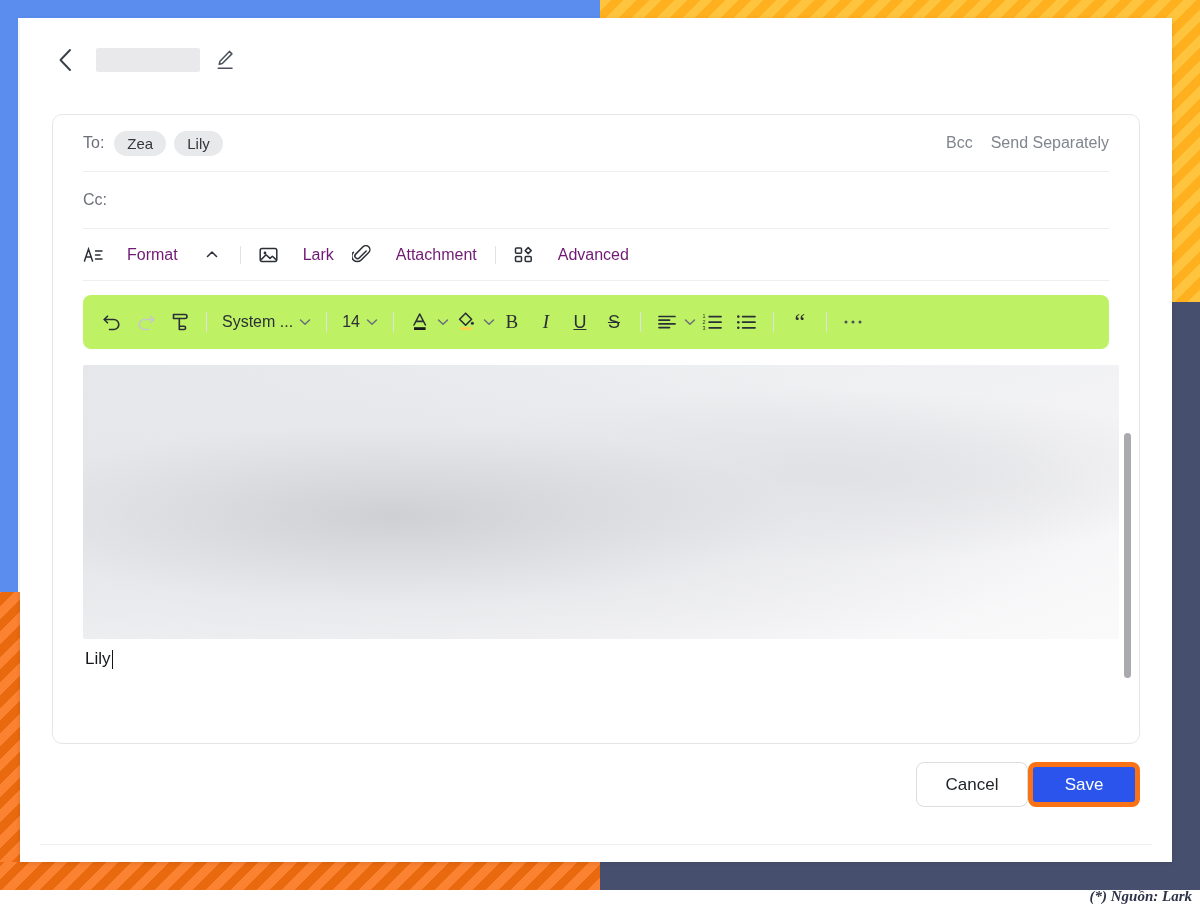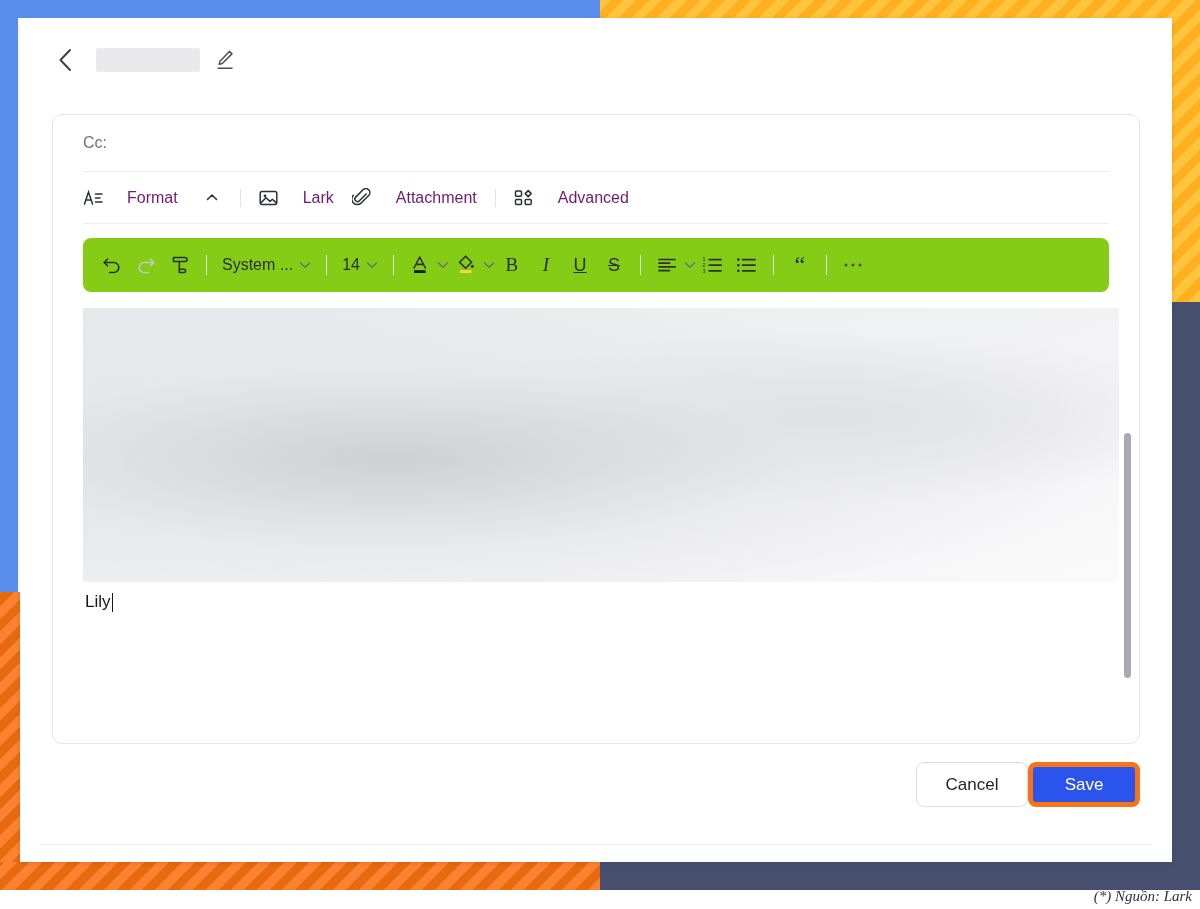--- a/index.html
+++ b/index.html
@@ -215,21 +215,21 @@
     display: flex; align-items: center; justify-content: center;
     width: 20px; height: 20px;
     flex: none;
   }
 
   
 
   .rt-toolbar {
     margin: 14px 30px 0 30px;
     height: 54px;
-    background: #84cc16;
+    background: #bef264;
     border-radius: 8px;
     display: flex;
     align-items: center;
     padding: 0 12px;
     gap: 0;
   }
   .rt-btn {
     width: 34px; height: 34px;
     display: flex; align-items: center; justify-content: center;
     cursor: pointer;
@@ -352,20 +352,21 @@
 
   
   .source-note {
     position: absolute;
     right: 8px;
     top: 888px;
     font-family: "Liberation Serif", serif;
     font-style: italic;
     font-size: 15px;
     color: #2d3347;
+    font-weight: bold;
   }
 </style>
 </head>
 <body>
 
 <div id="stage">
 
   <div class="deco-blue"></div>
   <div class="deco-blue-v"></div>
   <div class="deco-stripe-yellow"></div>
@@ -386,20 +387,31 @@
       <div class="edit-pencil">
         <svg width="20" height="22" viewBox="0 0 20 22" fill="none">
           <path d="M14.4 2.4 L16.9 4.9 L7.3 14.5 L4.2 15.3 L5.0 12.2 Z" stroke="#4b5059" stroke-width="1.5" stroke-linejoin="round"></path>
           <path d="M3.2 19.3 L17.0 19.3" stroke="#4b5059" stroke-width="1.5" stroke-linecap="round"></path>
         </svg>
       </div>
     </div>
 
     <div class="compose">
 
+      <div class="field-row">
+        <span class="field-label">To:</span>
+        <div class="chips">
+          <span class="chip">Zea</span>
+          <span class="chip">Lily</span>
+        </div>
+        <div class="row-right">
+          <span>Bcc</span>
+          <span>Send Separately</span>
+        </div>
+      </div>
 
       <div class="field-row">
         <span class="field-label">Cc:</span>
         <span></span>
       </div>
 
 
       <div class="format-bar">
 
         <div class="fmt-item">

